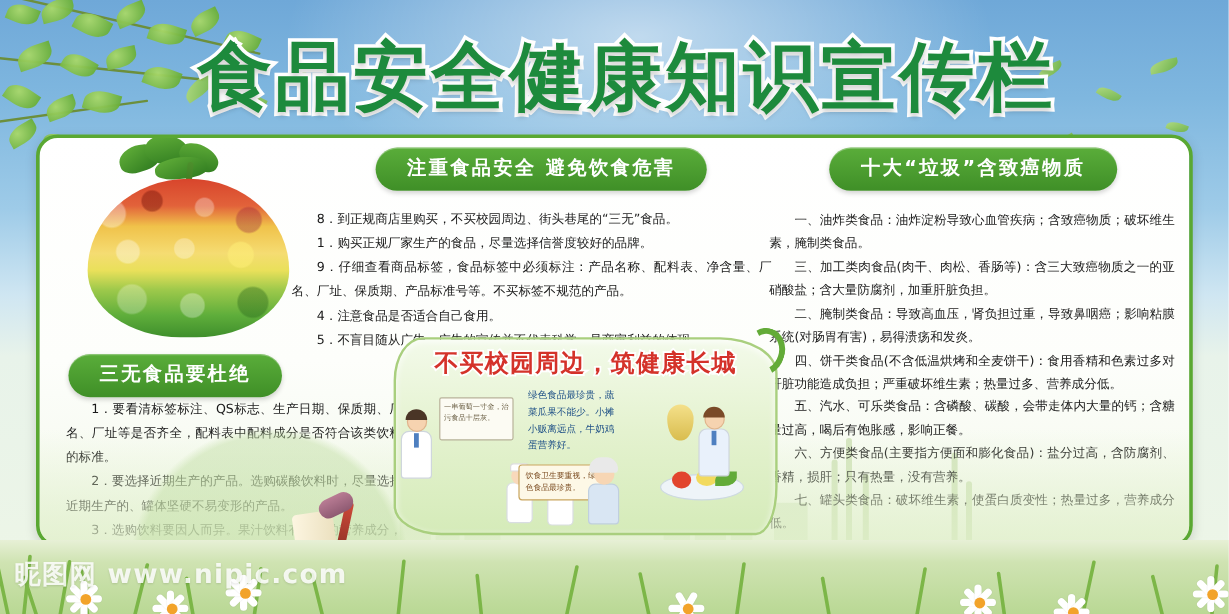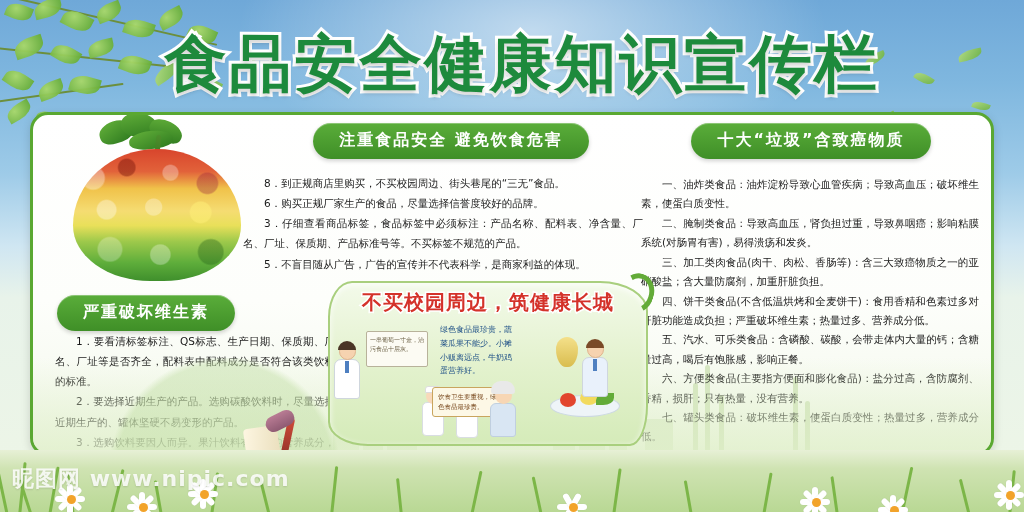--- a/index.html
+++ b/index.html
@@ -333,50 +333,51 @@
           <div class="mound"></div>
         </div>
       </div>
 
       <div class="hdr-row" id="sec1-head">
         <span class="pill">注重食品安全  避免饮食危害</span>
       </div>
 
       <div class="body-text" id="sec1-body">
         <p class="indent">8．到正规商店里购买，不买校园周边、街头巷尾的“三无”食品。</p>
-        <p class="indent">6．购买正规厂家生产的食品，尽量选择信誉度较好的品牌。</p>
-        <p class="indent">3．仔细查看商品标签，食品标签中必须标注：产品名称、配料表、净含量、厂名、厂址、保质期、产品标准号等。不买标签不规范的产品。</p>
+        <p class="indent">1．购买正规厂家生产的食品，尽量选择信誉度较好的品牌。</p>
+        <p class="indent">9．仔细查看商品标签，食品标签中必须标注：产品名称、配料表、净含量、厂名、厂址、保质期、产品标准号等。不买标签不规范的产品。</p>
+        <p class="indent">4．注意食品是否适合自己食用。</p>
         <p class="indent">5．不盲目随从广告，广告的宣传并不代表科学，是商家利益的体现。</p>
       </div>
 
       <div id="sec2-head">
-        <span class="pill">严重破坏维生素</span>
+        <span class="pill">三无食品要杜绝</span>
       </div>
 
       <div class="body-text" id="sec2-body">
         <p class="indent">1．要看清标签标注、QS标志、生产日期、保质期、厂名、厂址等是否齐全，配料表中配料成分是否符合该类饮料的标准。</p>
         <p class="indent">2．要选择近期生产的产品。选购碳酸饮料时，尽量选择近期生产的、罐体坚硬不易变形的产品。</p>
         <p class="indent">3．选购饮料要因人而异。果汁饮料有一定的营养成分，适合青少年和儿童饮用，但不能长期喝或一次性大量饮用。</p>
       </div>
 
       <div id="bottle">
         <div class="straw"></div>
         <div class="cup"></div>
         <div class="cap"></div>
       </div>
     </div>
 
     <div class="col" id="col-right">
       <div class="hdr-row">
         <span class="pill">十大“垃圾”含致癌物质</span>
       </div>
       <div class="body-text" id="sec3-body">
-        <p class="indent">一、油炸类食品：油炸淀粉导致心血管疾病；导致高血压；破坏维生素，使蛋白质变性。</p>
+        <p class="indent">一、油炸类食品：油炸淀粉导致心血管疾病；含致癌物质；破坏维生素，腌制类食品。</p>
+        <p class="indent">三、加工类肉食品(肉干、肉松、香肠等)：含三大致癌物质之一的亚硝酸盐；含大量防腐剂，加重肝脏负担。</p>
         <p class="indent">二、腌制类食品：导致高血压，肾负担过重，导致鼻咽癌；影响粘膜系统(对肠胃有害)，易得溃疡和发炎。</p>
-        <p class="indent">三、加工类肉食品(肉干、肉松、香肠等)：含三大致癌物质之一的亚硝酸盐；含大量防腐剂，加重肝脏负担。</p>
         <p class="indent">四、饼干类食品(不含低温烘烤和全麦饼干)：食用香精和色素过多对肝脏功能造成负担；严重破坏维生素；热量过多、营养成分低。</p>
         <p class="indent">五、汽水、可乐类食品：含磷酸、碳酸，会带走体内大量的钙；含糖量过高，喝后有饱胀感，影响正餐。</p>
         <p class="indent">六、方便类食品(主要指方便面和膨化食品)：盐分过高，含防腐剂、香精，损肝；只有热量，没有营养。</p>
         <p class="indent">七、罐头类食品：破坏维生素，使蛋白质变性；热量过多，营养成分低。</p>
         <p class="indent">八、话梅蜜饯类食品(果脯)：含三大致癌物质之一的亚硝酸盐；盐分过高，含防腐剂、香精，损肝。</p>
 
       </div>
     </div>
 
     <div id="illus">

